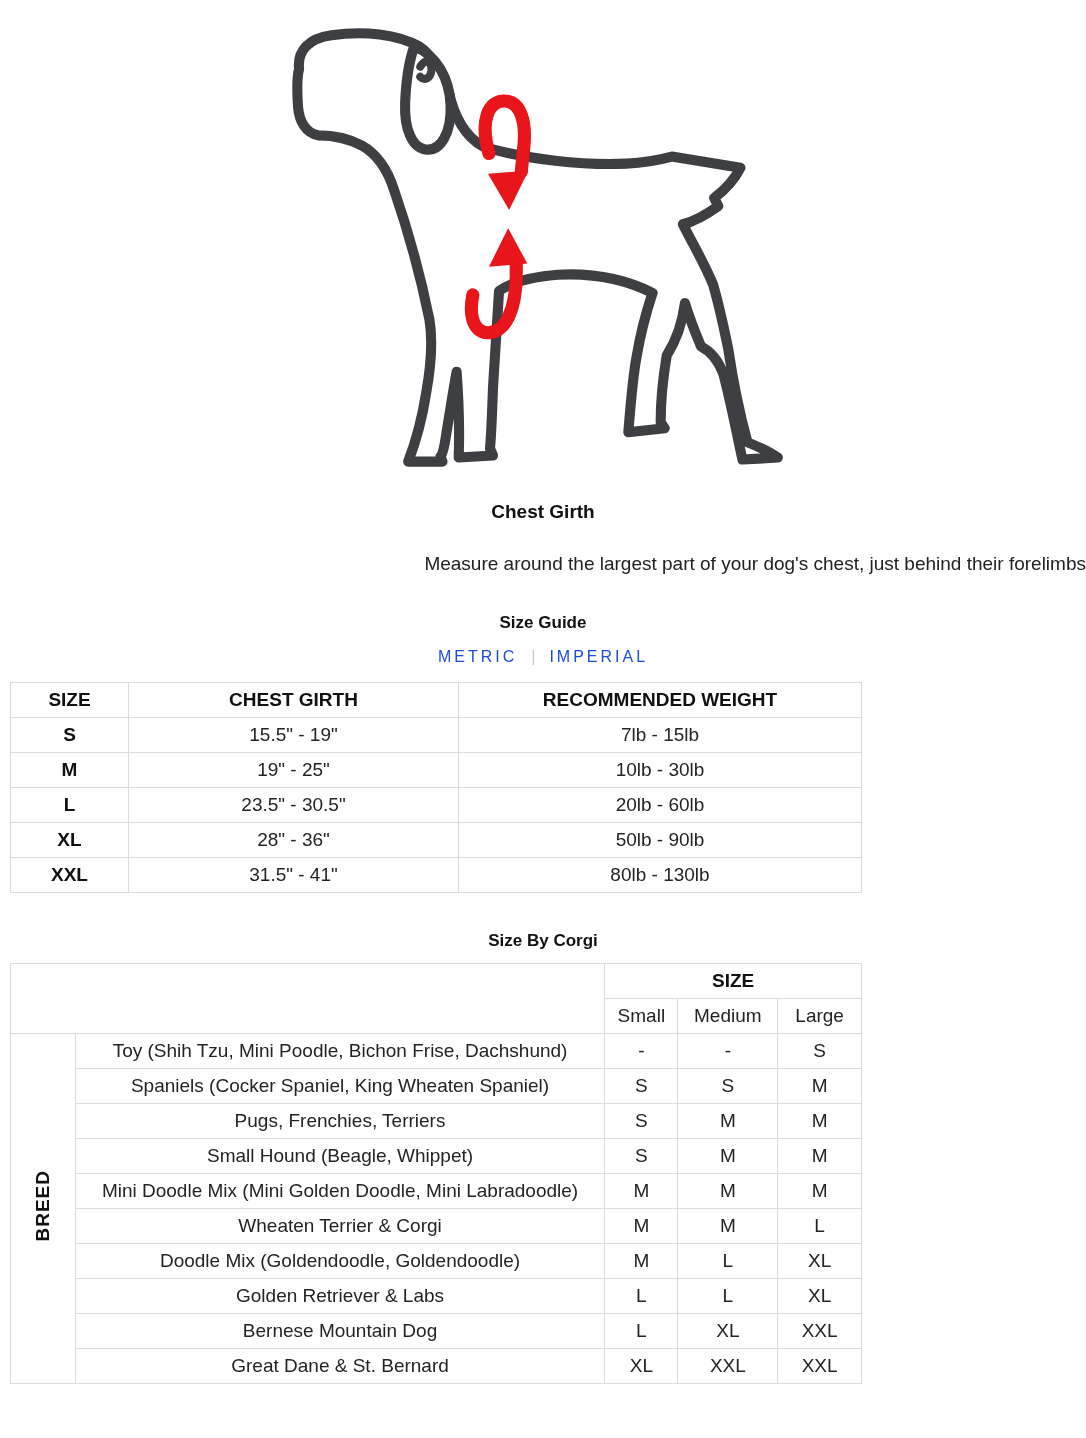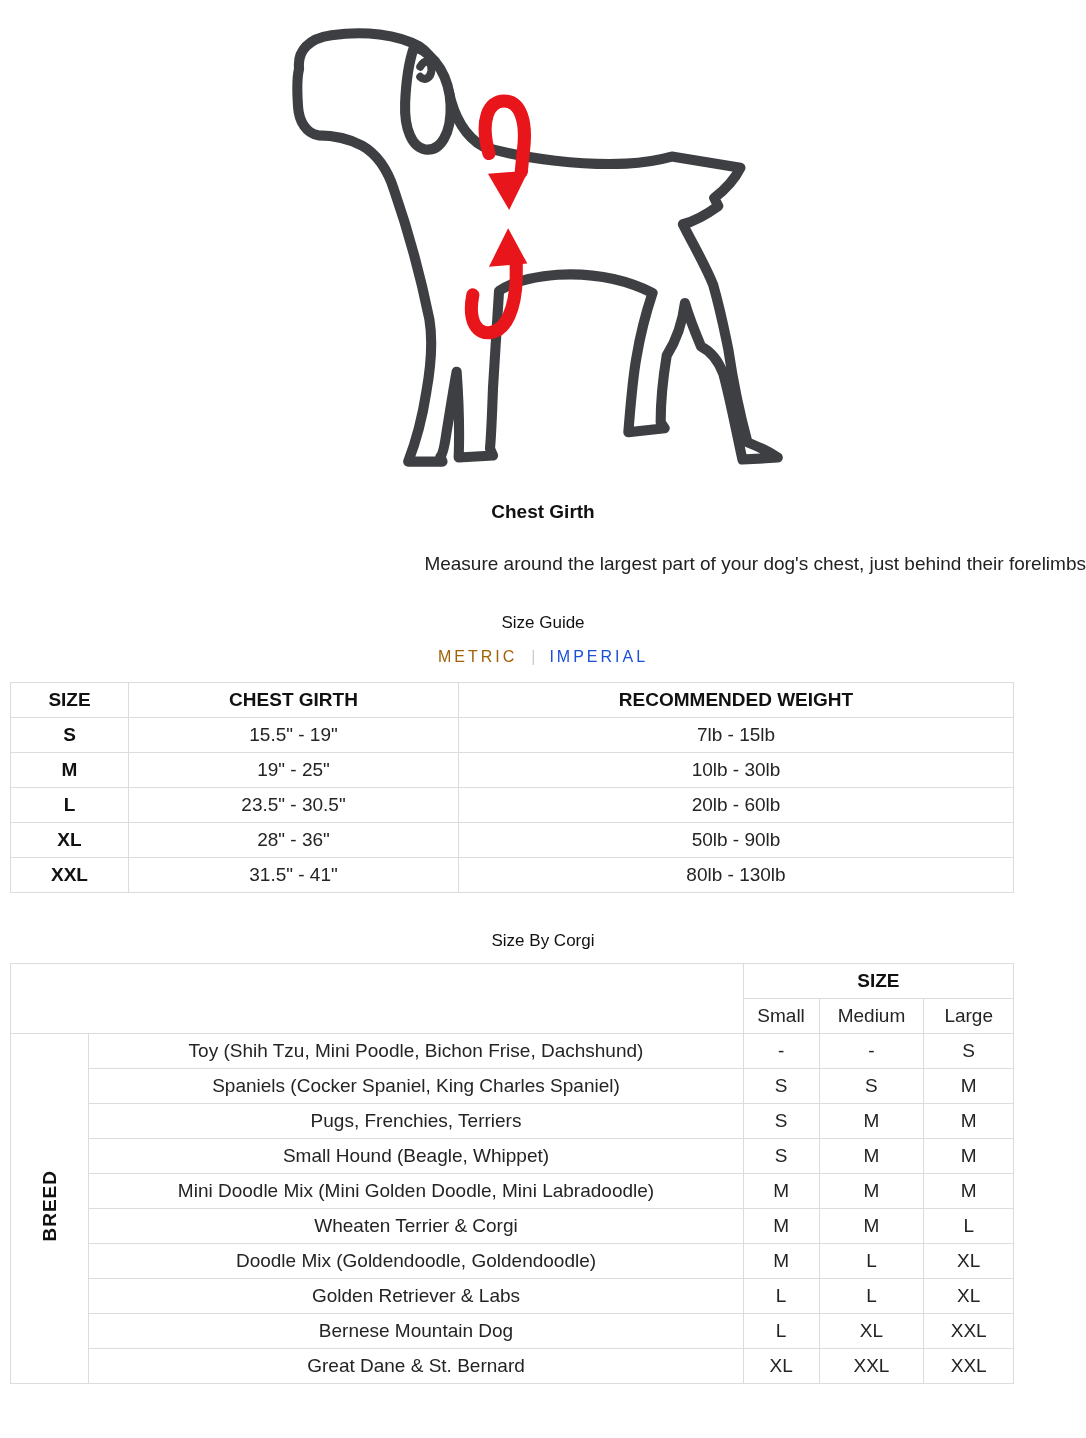--- a/index.html
+++ b/index.html
@@ -25,40 +25,40 @@
   }
   .instruction {
     text-align: right;
     font-size: 19px;
     color: #222;
     margin-top: 30px;
   }
   .section-title {
     text-align: center;
     font-size: 17px;
-    font-weight: 400;
+    font-weight: 700;
     color: #111;
     margin-top: 38px;
   }
   .unit-toggle {
     margin-top: 15px;
     display: flex;
     justify-content: center;
     align-items: center;
     gap: 14px;
     font-size: 16px;
     letter-spacing: 3px;
   }
   .unit-option { cursor: pointer; }
-  .unit-metric { color: #a16207; }
+  .unit-metric { color: #1d4ed8; }
   .unit-imperial { color: #1d4ed8; }
   .unit-sep { color: #cccccc; font-weight: 300; letter-spacing: 0; }
 
   table {
-    width: 1004px;
+    width: 852px;
     margin: 16px 10px 0 10px;
     border-collapse: collapse;
     font-size: 19px;
     text-align: center;
     color: #242424;
   }
   th, td {
     border: 1px solid #dcdcdc;
     padding: 5px 8px;
     height: 35px;
@@ -237,21 +237,21 @@
   </thead>
   <tbody id="breed-tbody">
       <tr>
         <td rowspan="10" class="axis-cell"><span class="axis-label">BREED</span></td>
         <td>Toy (Shih Tzu, Mini Poodle, Bichon Frise, Dachshund)</td>
         <td>-</td>
         <td>-</td>
         <td>S</td>
       </tr>
       <tr>
-        <td>Spaniels (Cocker Spaniel, King Charles Spaniel)</td>
+        <td>Spaniels (Cocker Spaniel, King Wheaten Spaniel)</td>
         <td>S</td>
         <td>S</td>
         <td>M</td>
       </tr>
       <tr>
         <td>Pugs, Frenchies, Terriers</td>
         <td>S</td>
         <td>M</td>
         <td>M</td>
       </tr>

